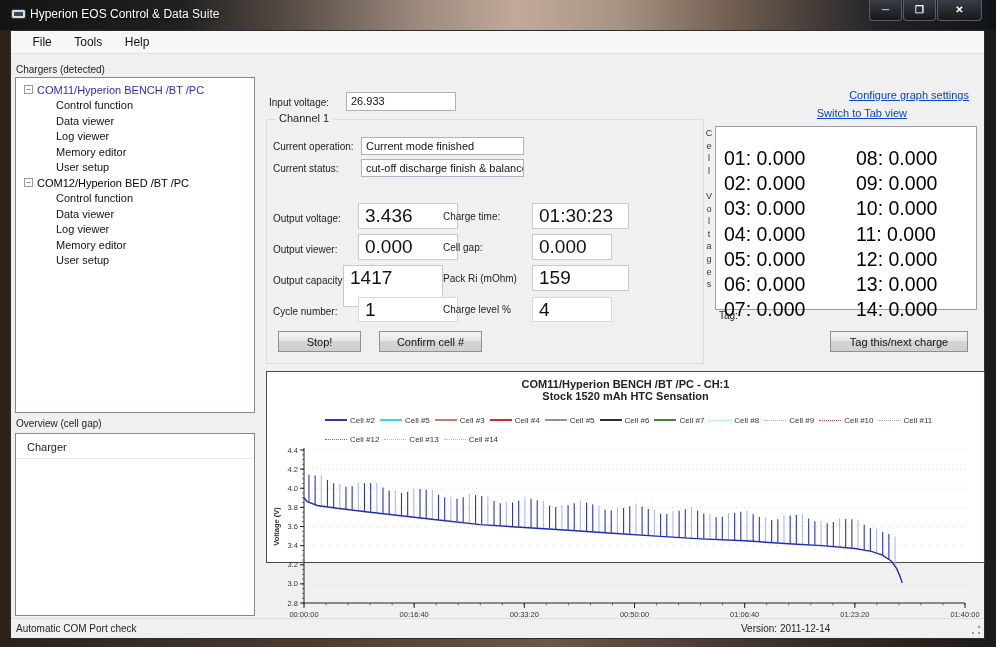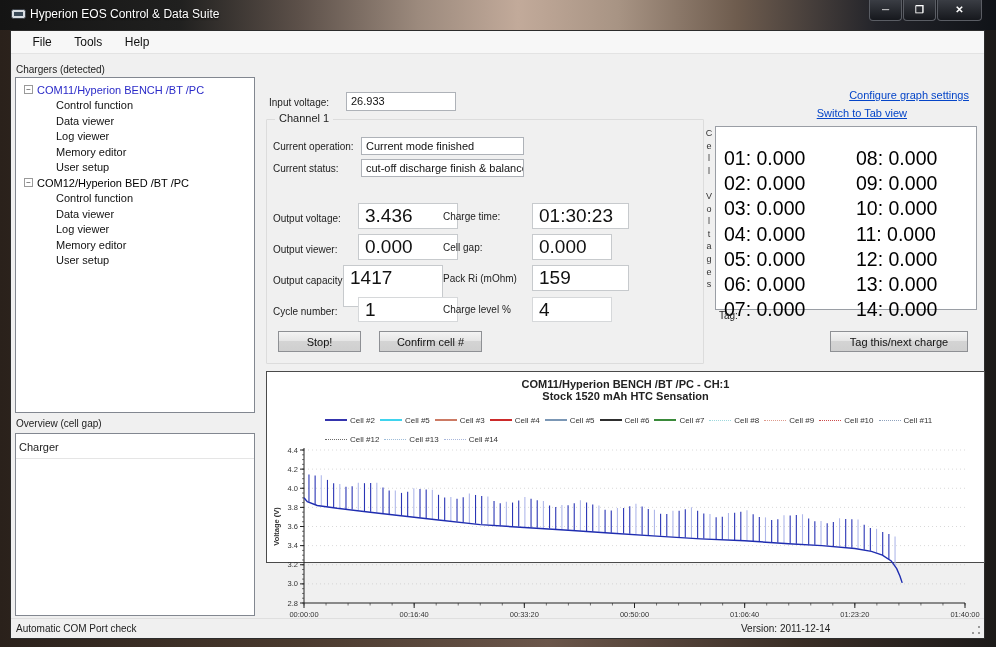--- a/index.html
+++ b/index.html
@@ -24,21 +24,21 @@
   .textfield { position:absolute; background:#fff; border:1px solid #aeb2b8; font-size:11px; color:#111; padding:2px 4px; white-space:nowrap; overflow:hidden; }
   .bigfield { position:absolute; background:#fff; border:1px solid #c7cacd; font-size:19px; color:#111; padding:1px 6px; white-space:nowrap; overflow:hidden; }
 
   .tree { position:absolute; left:4px; top:46px; width:240px; height:336px; background:#fff; border:1px solid #828790; padding:4px 2px; font-size:11px; overflow:hidden; }
   .tree-parent { display:flex; align-items:center; height:15.5px; }
   .tree-expand { width:9px; height:9px; border:1px solid #9a9a9a; background:#fff; margin:0 4px 0 6px; font-size:8px; line-height:7px; text-align:center; color:#333; flex:0 0 9px; }
   .tree-child { height:15.5px; padding-left:38px; display:flex; align-items:center; color:#111;
     background:repeating-linear-gradient(to bottom, transparent 0 2px, transparent 2px 4px); }
 
   .overview-list { position:absolute; left:4px; top:402px; width:240px; height:183px; background:#fff; border:1px solid #828790; }
-  .overview-head { font-size:11px; color:#222; padding:7px 0 5px 3px; border-bottom:1px solid #e5e5e5; }
+  .overview-head { font-size:11px; color:#222; padding:7px 0 5px 11px; border-bottom:1px solid #e5e5e5; }
 
   .groupbox { position:absolute; border:1px solid #dcdcdc; border-radius:1px;text-align:right; }
   .groupbox-label { position:absolute; top:-8px; left:8px; background:#f0f0f0; padding:0 4px; font-size:11px; color:#222; }
 
   .btn { position:absolute; background:linear-gradient(#f4f4f4,#e6e6e6 45%,#d4d4d4 46%,#cfcfcf); border:1px solid #8e9094; border-radius:0;
     font-size:11px; color:#111; text-align:center; }
   .link { position:absolute; font-size:11px; color:#0545c8; text-decoration:underline; white-space:nowrap; }
 
   .vlabel { position:absolute; width:12px; font-size:9px; color:#333; text-align:center; line-height:12.6px; }
   .cellbox { position:absolute; background:#fff; border:1px solid #9a9ea5; padding:20px 0 0 8px; }

